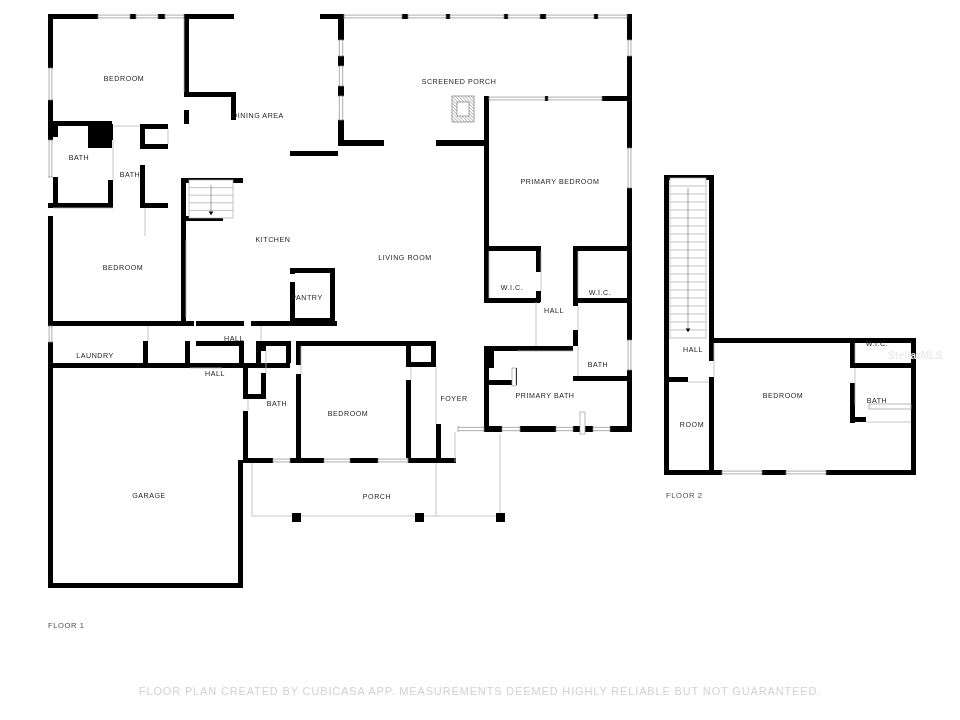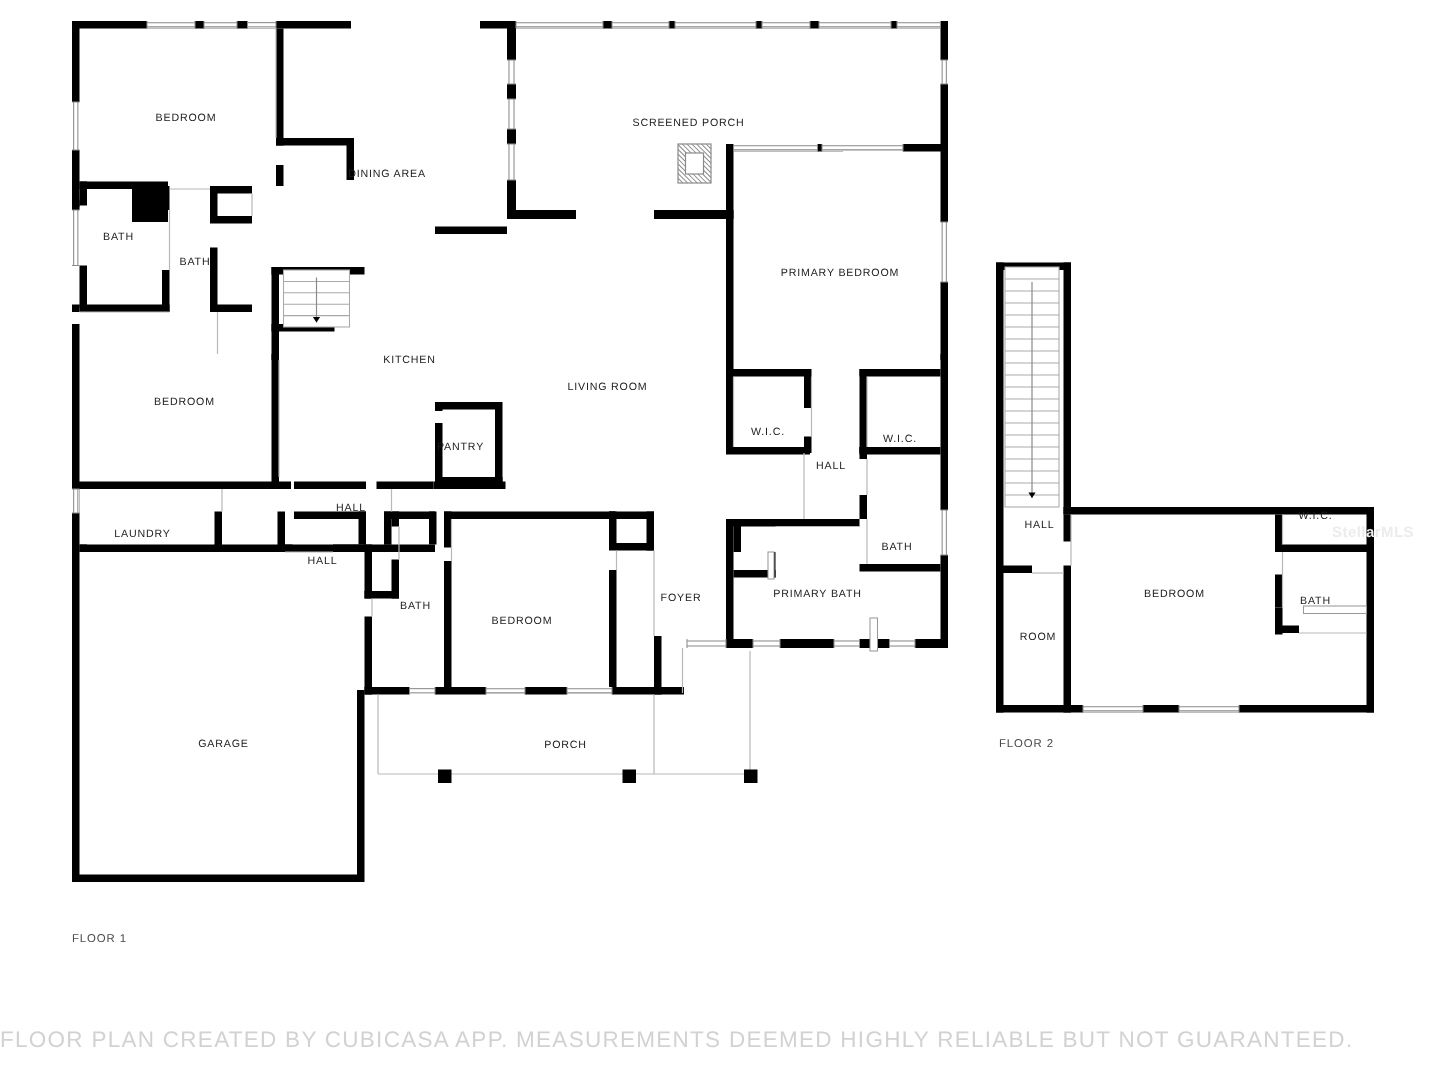--- a/index.html
+++ b/index.html
@@ -46,22 +46,23 @@
     letter-spacing: 0.6px;
     fill: #4a4a4a;
     text-anchor: start;
     dominant-baseline: middle;
   }
   .footer-note {
     position: absolute;
     left: 0;
     top: 685px;
     width: 960px;
+    text-align: center;
     font-family: "Liberation Sans", sans-serif;
-    font-size: 15px;
+    font-size: 11px;
     letter-spacing: 0.85px;
     color: #d2d2d4;
     white-space: nowrap;
   }
   .watermark {
     position: absolute;
     left: 888px;
     top: 350px;
     font-family: "Liberation Sans", sans-serif;
     font-size: 10px;

